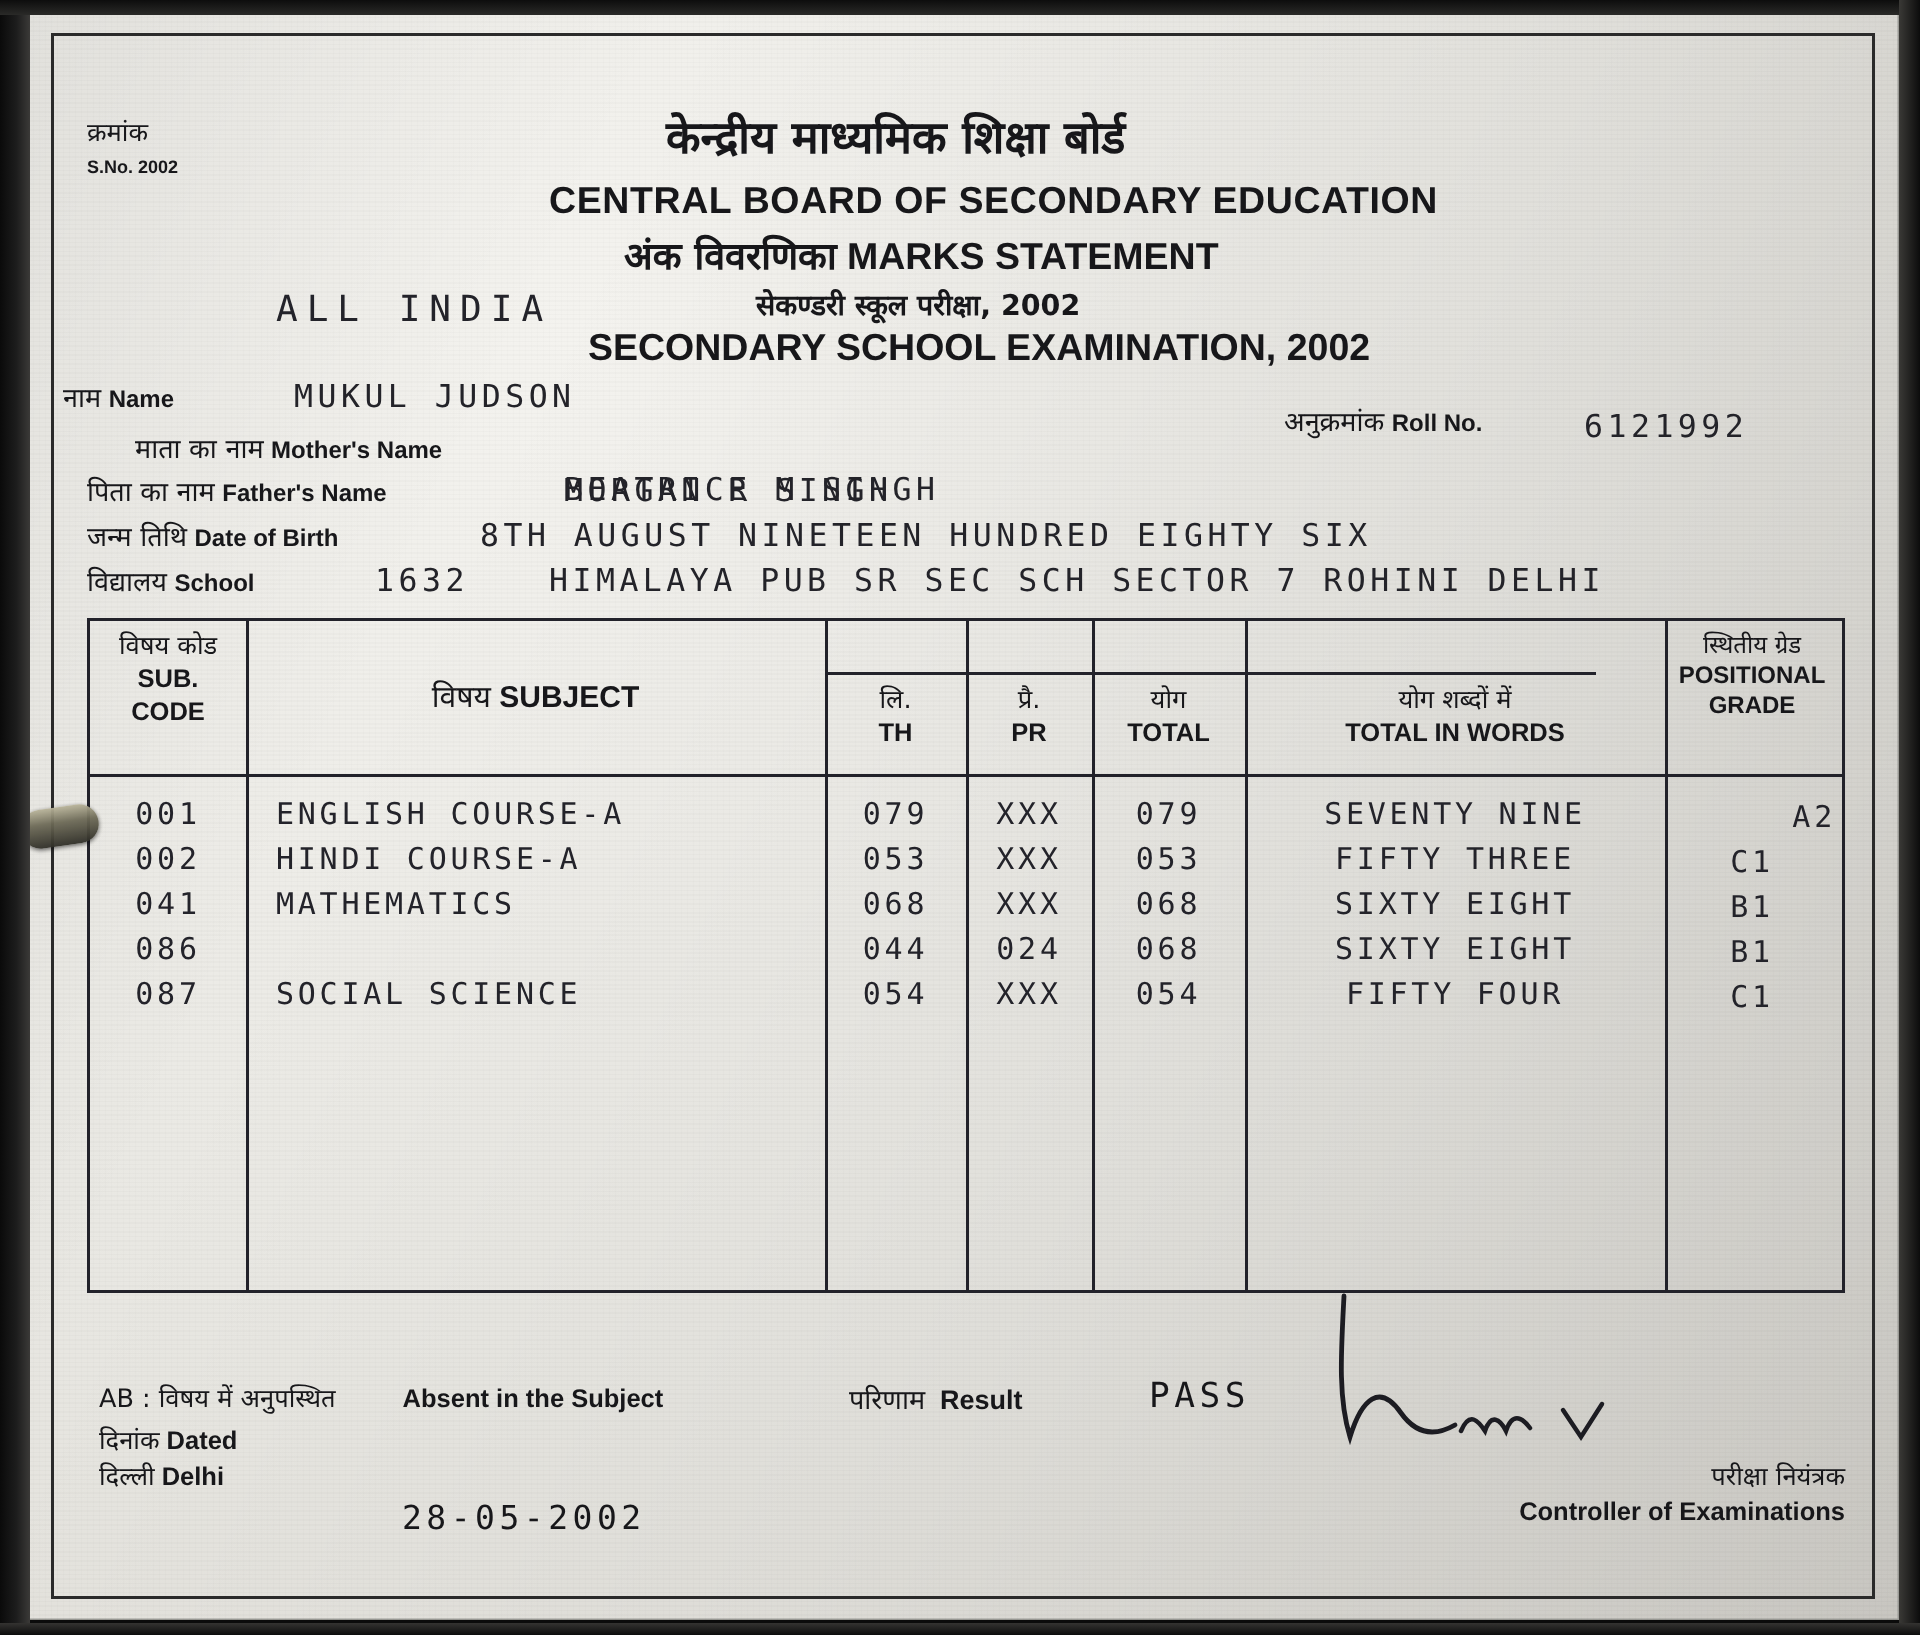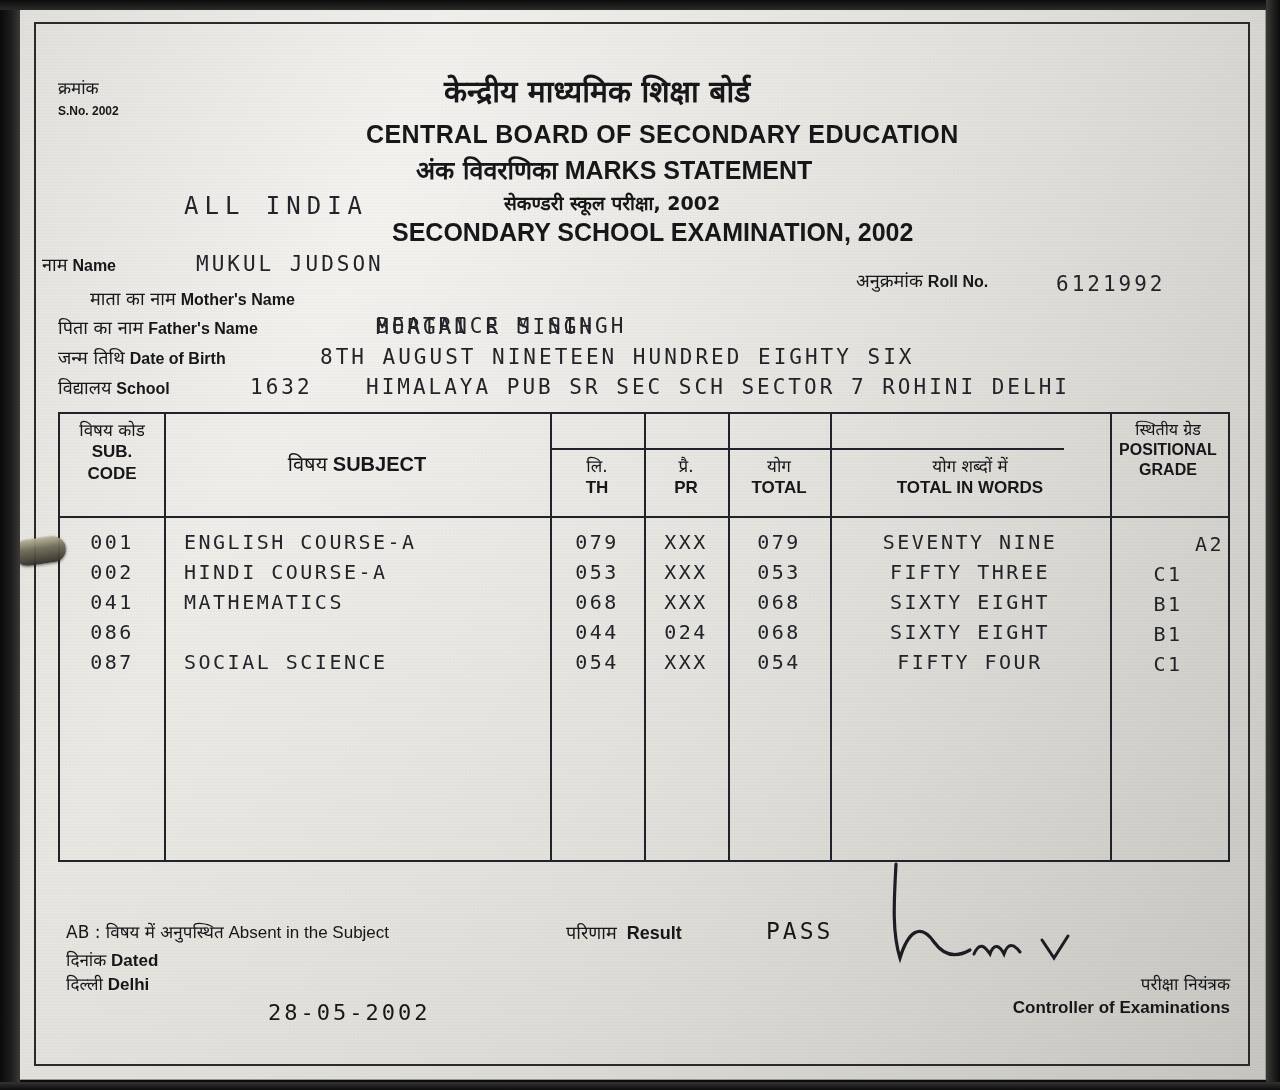--- a/index.html
+++ b/index.html
@@ -203,21 +203,21 @@
     white-space: nowrap;
   }
   .cell.center { text-align: center; }
 
   
   #absent-note {
     left: 30px; top: 896px;
     font-size: 17px;
   }
   #absent-note .hi { font-family: "DejaVu Sans", sans-serif; }
-  #absent-note .en { font-weight: normal; }
+  #absent-note .en { font-weight: bold; margin-left: 40px; }
   #result-label {
     left: 530px; top: 896px;
     font-size: 18px;
   }
   #result-label .hi { font-family: "DejaVu Sans", sans-serif; }
   #result-label .en { font-weight: bold; }
   #result-value {
     left: 730px; top: 894px;
     font-family: "DejaVu Sans Mono", monospace;
     font-size: 23px;

